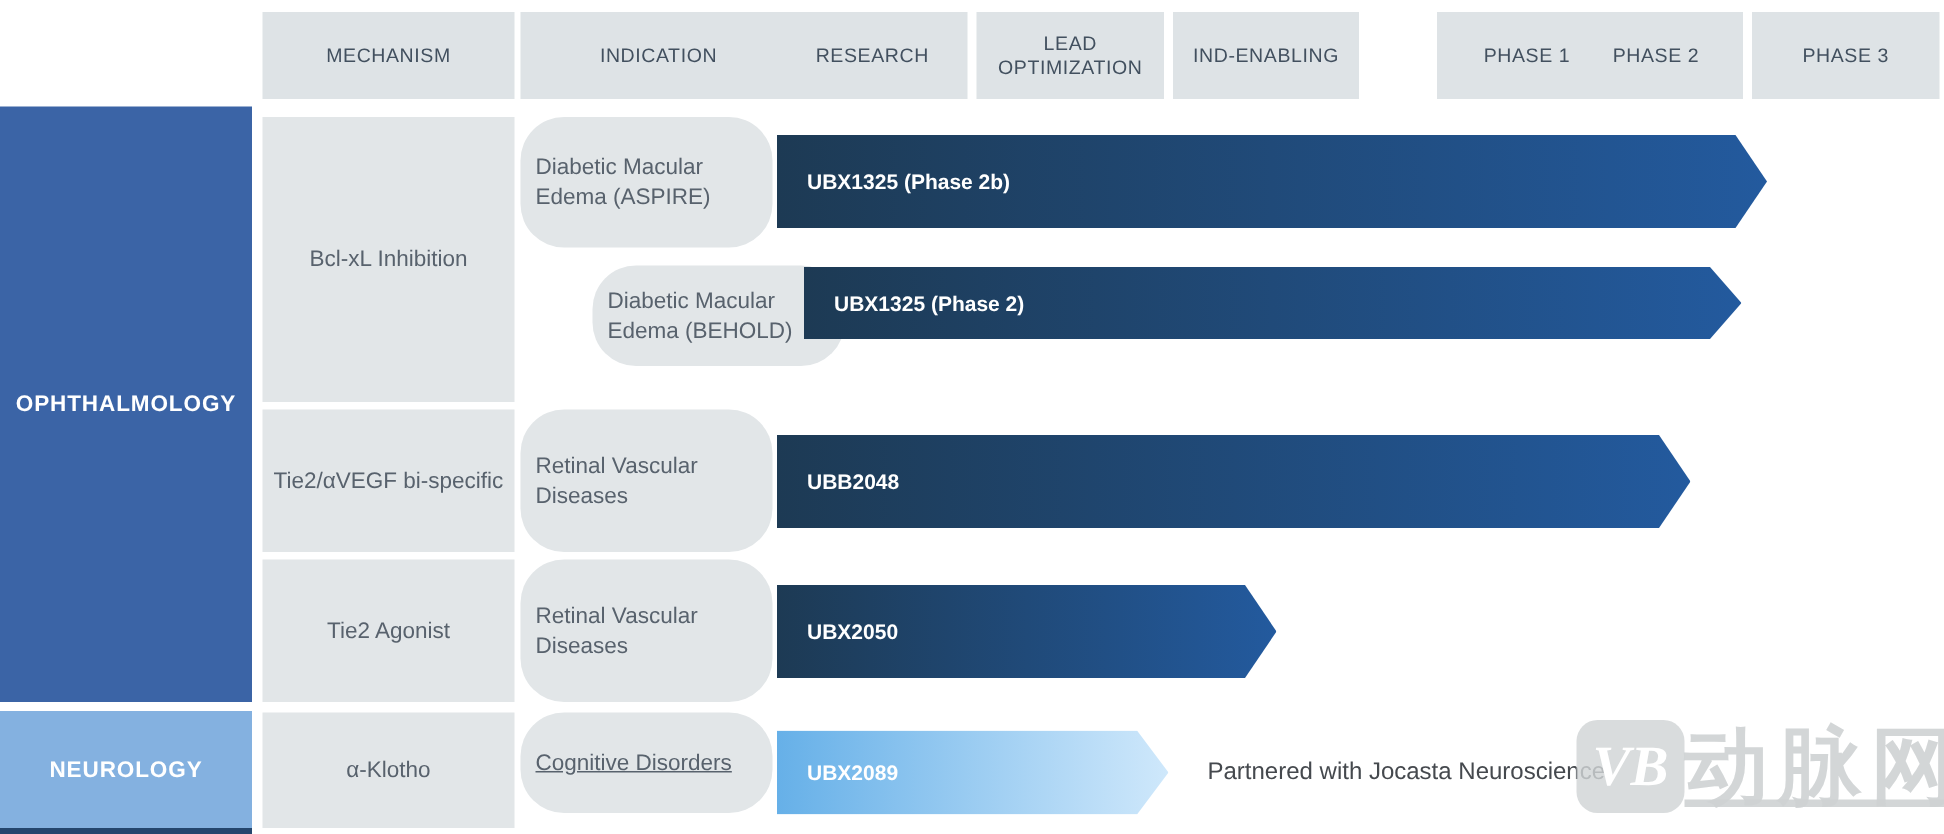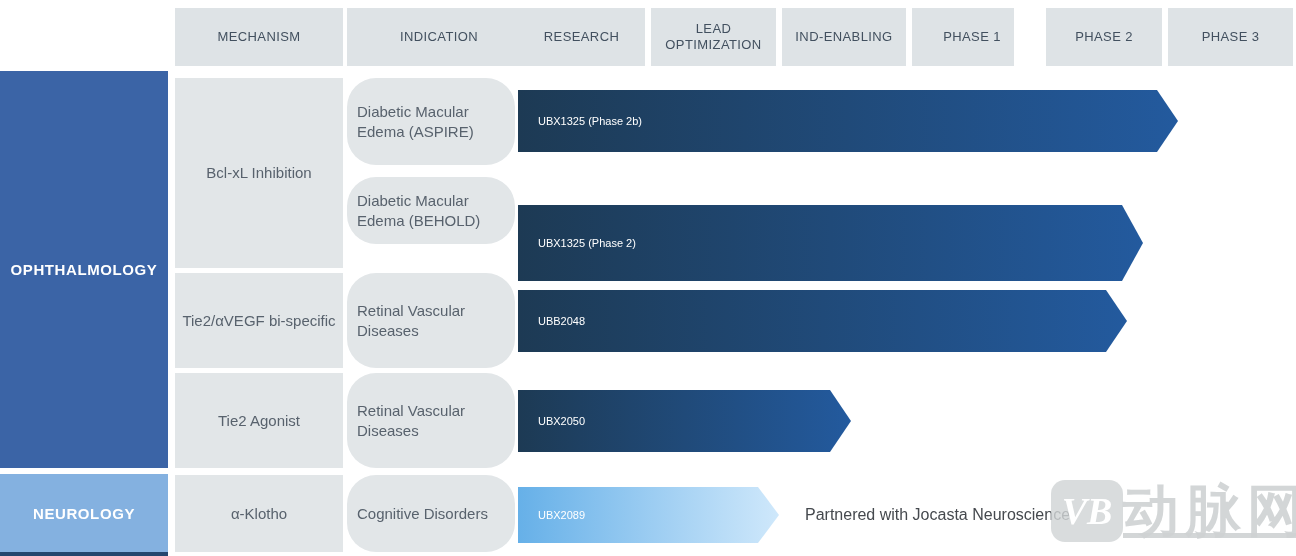--- a/index.html
+++ b/index.html
@@ -18,21 +18,21 @@
 
   
   .cell{background:#e2e6e8;color:#58626d;font-size:15px;line-height:1.3;
         display:flex;flex-direction:column;justify-content:center;}
   .cell.center{align-items:center;text-align:left;padding:0 6px;}
   .cell.left{align-items:flex-start;text-align:left;padding:0 10px;border-radius:29px;}
   .mech{left:175px;width:168px;}
   .ind{left:347px;width:168px;}
 
   
-  .arrow{left:518px;color:#ffffff;font-weight:normal;font-size:11px;
+  .arrow{left:518px;color:#ffffff;font-weight:bold;font-size:14px;
          display:flex;align-items:center;padding-left:20px;
          clip-path:polygon(0 0, calc(100% - 21px) 0, 100% 50%, calc(100% - 21px) 100%, 0 100%);}
 
   .note{left:805px;top:487px;height:56px;display:flex;align-items:center;
         color:#45494e;font-size:16px;}
 
   .strip{left:0;top:552px;width:168px;height:4px;background:#24466e;}
 
   
   .wm{left:1051px;top:480px;display:flex;align-items:center;z-index:5;}
@@ -44,47 +44,47 @@
            letter-spacing:6px;white-space:nowrap;line-height:1;text-decoration:underline;}
 </style>
 </head>
 <body>
 
 <div class="abs hcell" style="left:175px;width:168px;">MECHANISM</div>
 <div class="abs hcell" style="left:347px;width:184px;text-align:right;">INDICATION</div>
 <div class="abs hcell" style="left:518px;width:127px;">RESEARCH</div>
 <div class="abs hcell" style="left:651px;width:125px;">LEAD OPTIMIZATION</div>
 <div class="abs hcell" style="left:782px;width:124px;">IND-ENABLING</div>
-<div class="abs hcell" style="left:912px;width:102px;padding-left:24px;">PHASE 1</div>
+<div class="abs hcell" style="left:958px;width:102px;padding-left:24px;">PHASE 1</div>
 <div class="abs hcell" style="left:1046px;width:116px;">PHASE 2</div>
 <div class="abs hcell" style="left:1168px;width:125px;">PHASE 3</div>
 
 <div class="abs cat" style="top: 71px; height: 397px; background: rgb(59, 100, 166);">
   <span>OPHTHALMOLOGY</span>
 </div>
 <div class="abs cat" style="top: 474px; height: 78px; background: rgb(132, 177, 224); justify-content: center;">
   <span>NEUROLOGY</span>
 </div>
 <div class="abs strip"></div>
 
 <div class="abs cell center mech" style="top:78px;height:190px;">Bcl-xL Inhibition</div>
 <div class="abs cell center mech" style="top:273px;height:95px;">Tie2/αVEGF bi-specific</div>
 <div class="abs cell center mech" style="top:373px;height:95px;">Tie2 Agonist</div>
 <div class="abs cell center mech" style="top:475px;height:77px;">α-Klotho</div>
 
 <div class="abs cell left ind" style="top:78px;height:87px;">Diabetic Macular Edema (ASPIRE)</div>
-<div class="abs cell left ind" style="top:177px;height:67px;">Diabetic Macular Edema (BEHOLD)</div>
+<div class="abs cell left ind" style="top:177px;height:67px;margin-left:48px;">Diabetic Macular Edema (BEHOLD)</div>
 <div class="abs cell left ind" style="top:273px;height:95px;">Retinal Vascular Diseases</div>
 <div class="abs cell left ind" style="top:373px;height:95px;">Retinal Vascular Diseases</div>
-<div class="abs cell left ind" style="top:475px;height:77px;">Cognitive Disorders</div>
+<div class="abs cell left ind" style="top:475px;height:67px;text-decoration:underline;">Cognitive Disorders</div>
 
 <div class="abs arrow" style="top: 90px; height: 62px; width: 660px; background: linear-gradient(90deg, rgb(29, 58, 84), rgb(35, 90, 158));">
   <span>UBX1325 (Phase 2b)</span>
 </div>
-<div class="abs arrow" style="top: 205px; height: 76px; width: 625px; background: linear-gradient(90deg, rgb(29, 58, 84), rgb(35, 90, 158));">
+<div class="abs arrow" style="top: 178px; height: 48px; width: 625px; background: linear-gradient(90deg, rgb(29, 58, 84), rgb(35, 90, 158)); margin-left: 18px;">
   <span>UBX1325 (Phase 2)</span>
 </div>
 <div class="abs arrow" style="top: 290px; height: 62px; width: 609px; background: linear-gradient(90deg, rgb(29, 58, 84), rgb(35, 90, 158));">
   <span>UBB2048</span>
 </div>
 <div class="abs arrow" style="top: 390px; height: 62px; width: 333px; background: linear-gradient(90deg, rgb(29, 58, 84), rgb(35, 90, 158));">
   <span>UBX2050</span>
 </div>
 <div class="abs arrow" style="top: 487px; height: 56px; width: 261px; background: linear-gradient(90deg, rgb(102, 176, 232), rgb(207, 232, 251));">
   <span>UBX2089</span>

